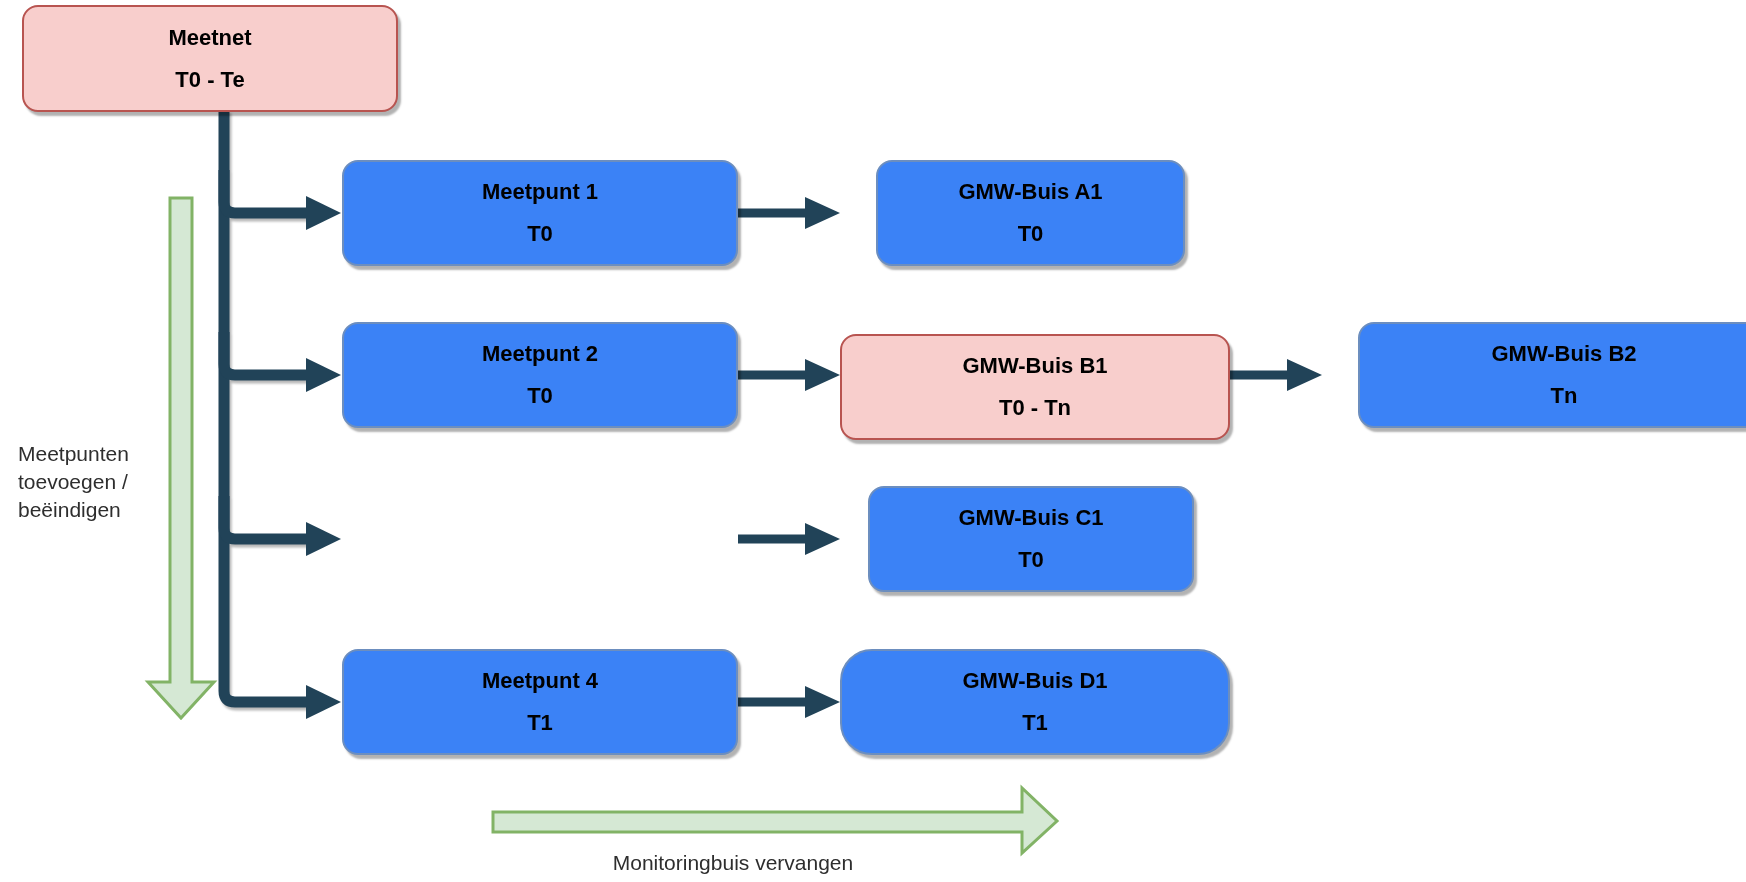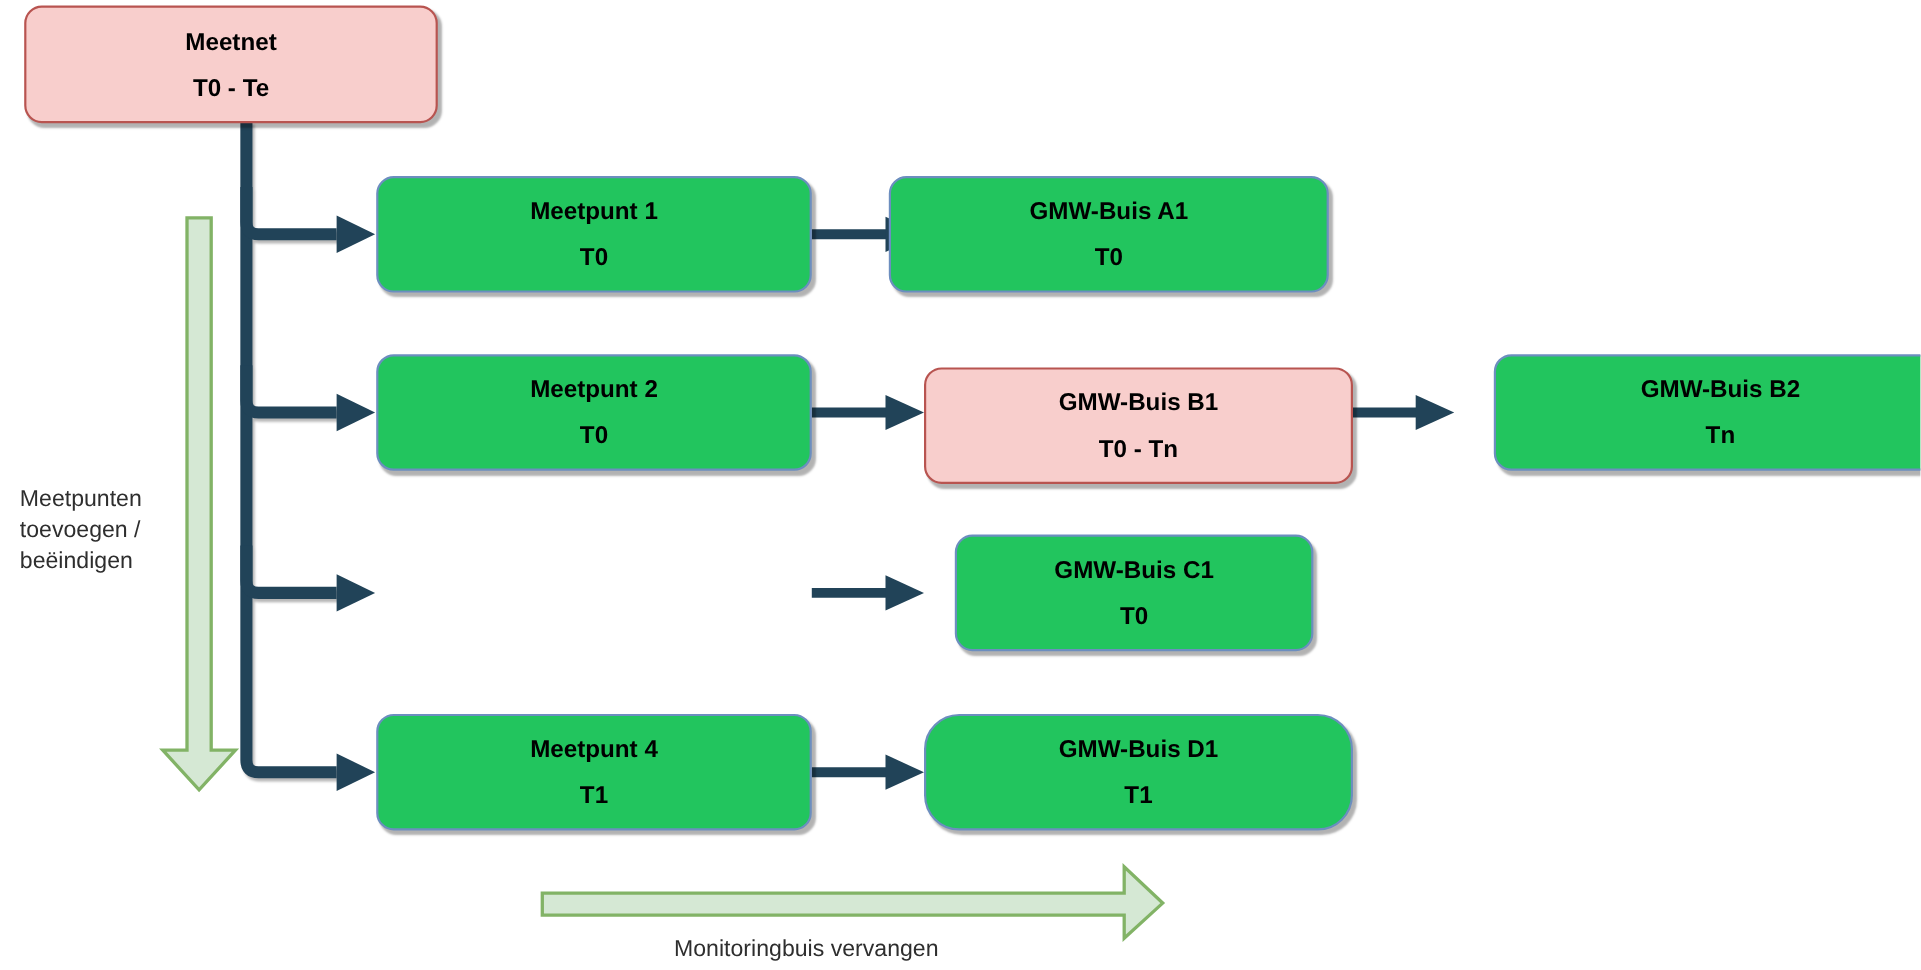--- a/index.html
+++ b/index.html
@@ -21,21 +21,21 @@
     align-items:center;
     justify-content:center;
     text-align:left;
     font-weight:bold;
     font-size:22px;
     line-height:30px;
     color:#000000;
     box-shadow:3px 4px 2px rgba(0,0,0,0.30);
     gap:12px;
   }
-  .node.blue{background:#22c55e;border-color:#6c8ebf;}
+  .node.blue{background:#3b82f6;border-color:#6c8ebf;}
   .node.red{background:#f8cecc;border-color:#b85450;}
   .freelabel{
     position:absolute;
     font-size:21px;
     line-height:28px;
     color:#2e2e2e;
   }
   .centerlabel{text-align:center;}
   .tree{filter:drop-shadow(2px 3px 1px rgba(0,0,0,0.28));}
 </style>
@@ -80,21 +80,21 @@
 
   <div class="node red" style="left:22px;top:5px;width:376px;height:107px;">
     <div>Meetnet</div>
     <div>T0 - Te</div>
   </div>
 
   <div class="node blue" style="left:342px;top:160px;width:396px;height:106px;">
     <div>Meetpunt 1</div>
     <div>T0</div>
   </div>
-  <div class="node blue" style="left:808px;top:160px;width:400px;height:106px;">
+  <div class="node blue" style="left:876px;top:160px;width:309px;height:106px;">
     <div>GMW-Buis A1</div>
     <div>T0</div>
   </div>
 
   <div class="node blue" style="left:342px;top:322px;width:396px;height:106px;">
     <div>Meetpunt 2</div>
     <div>T0</div>
   </div>
   <div class="node red" style="left:840px;top:322px;width:390px;height:106px;margin-top:12px;">
     <div>GMW-Buis B1</div>

